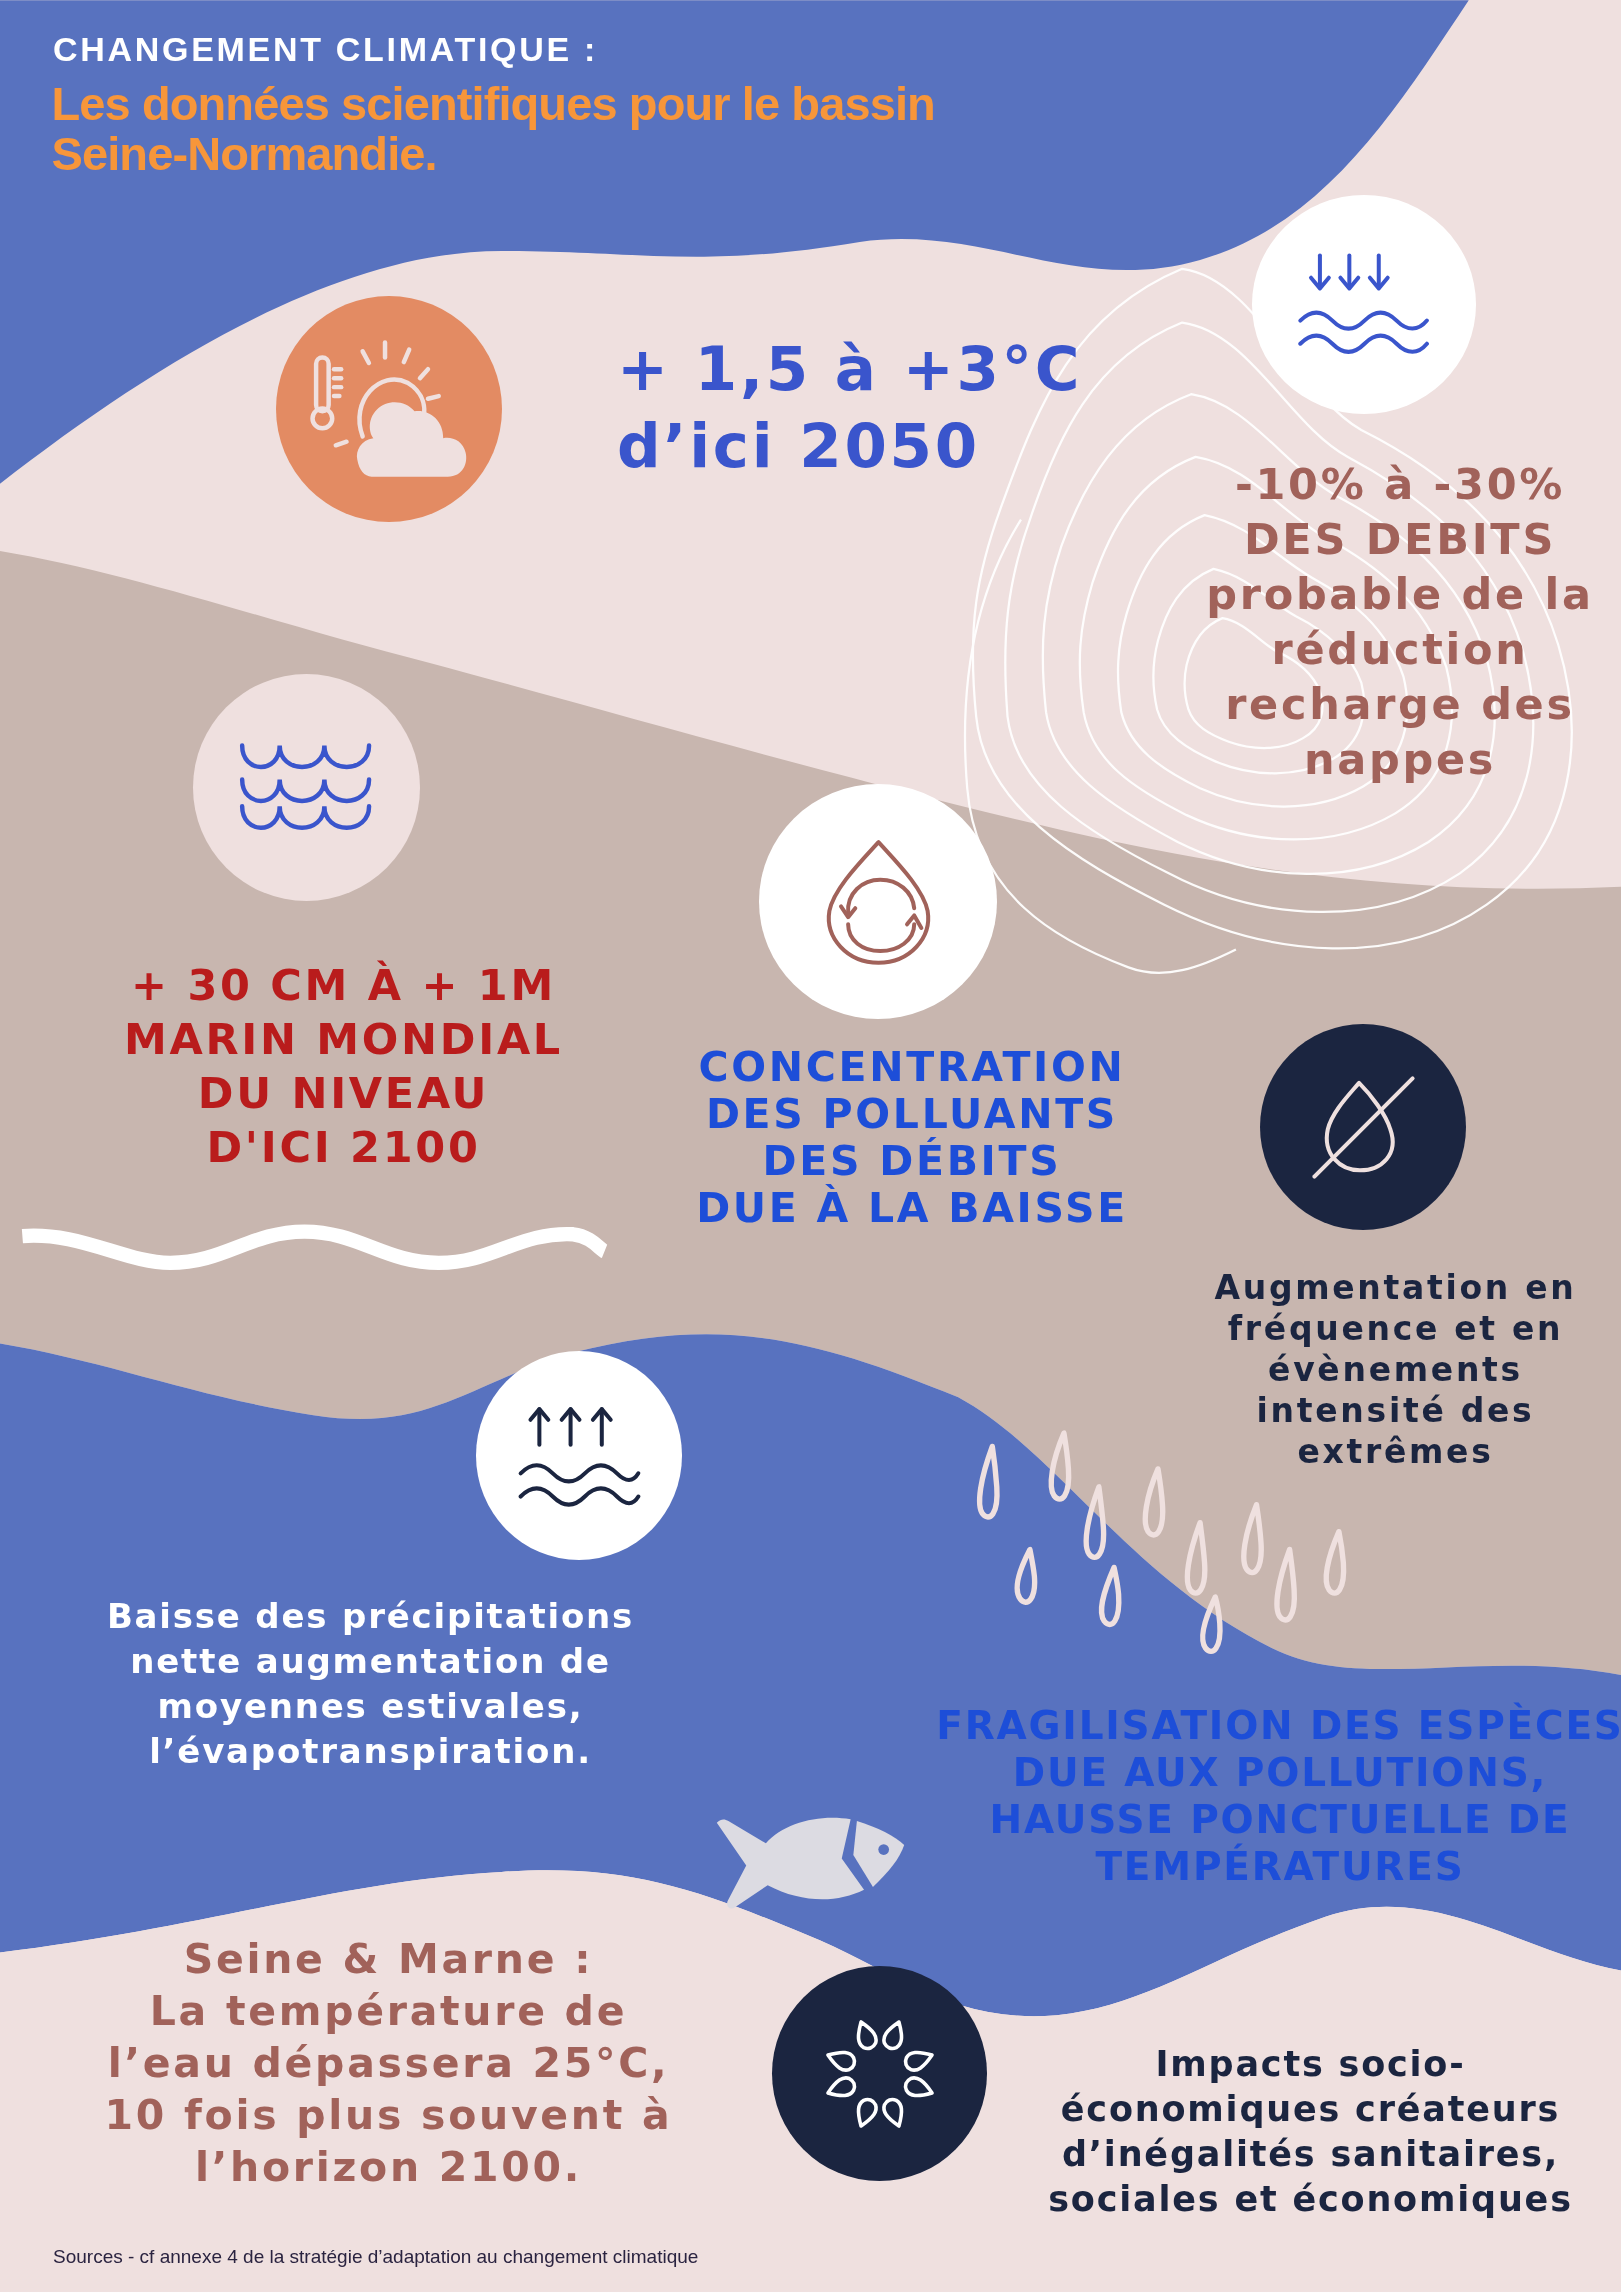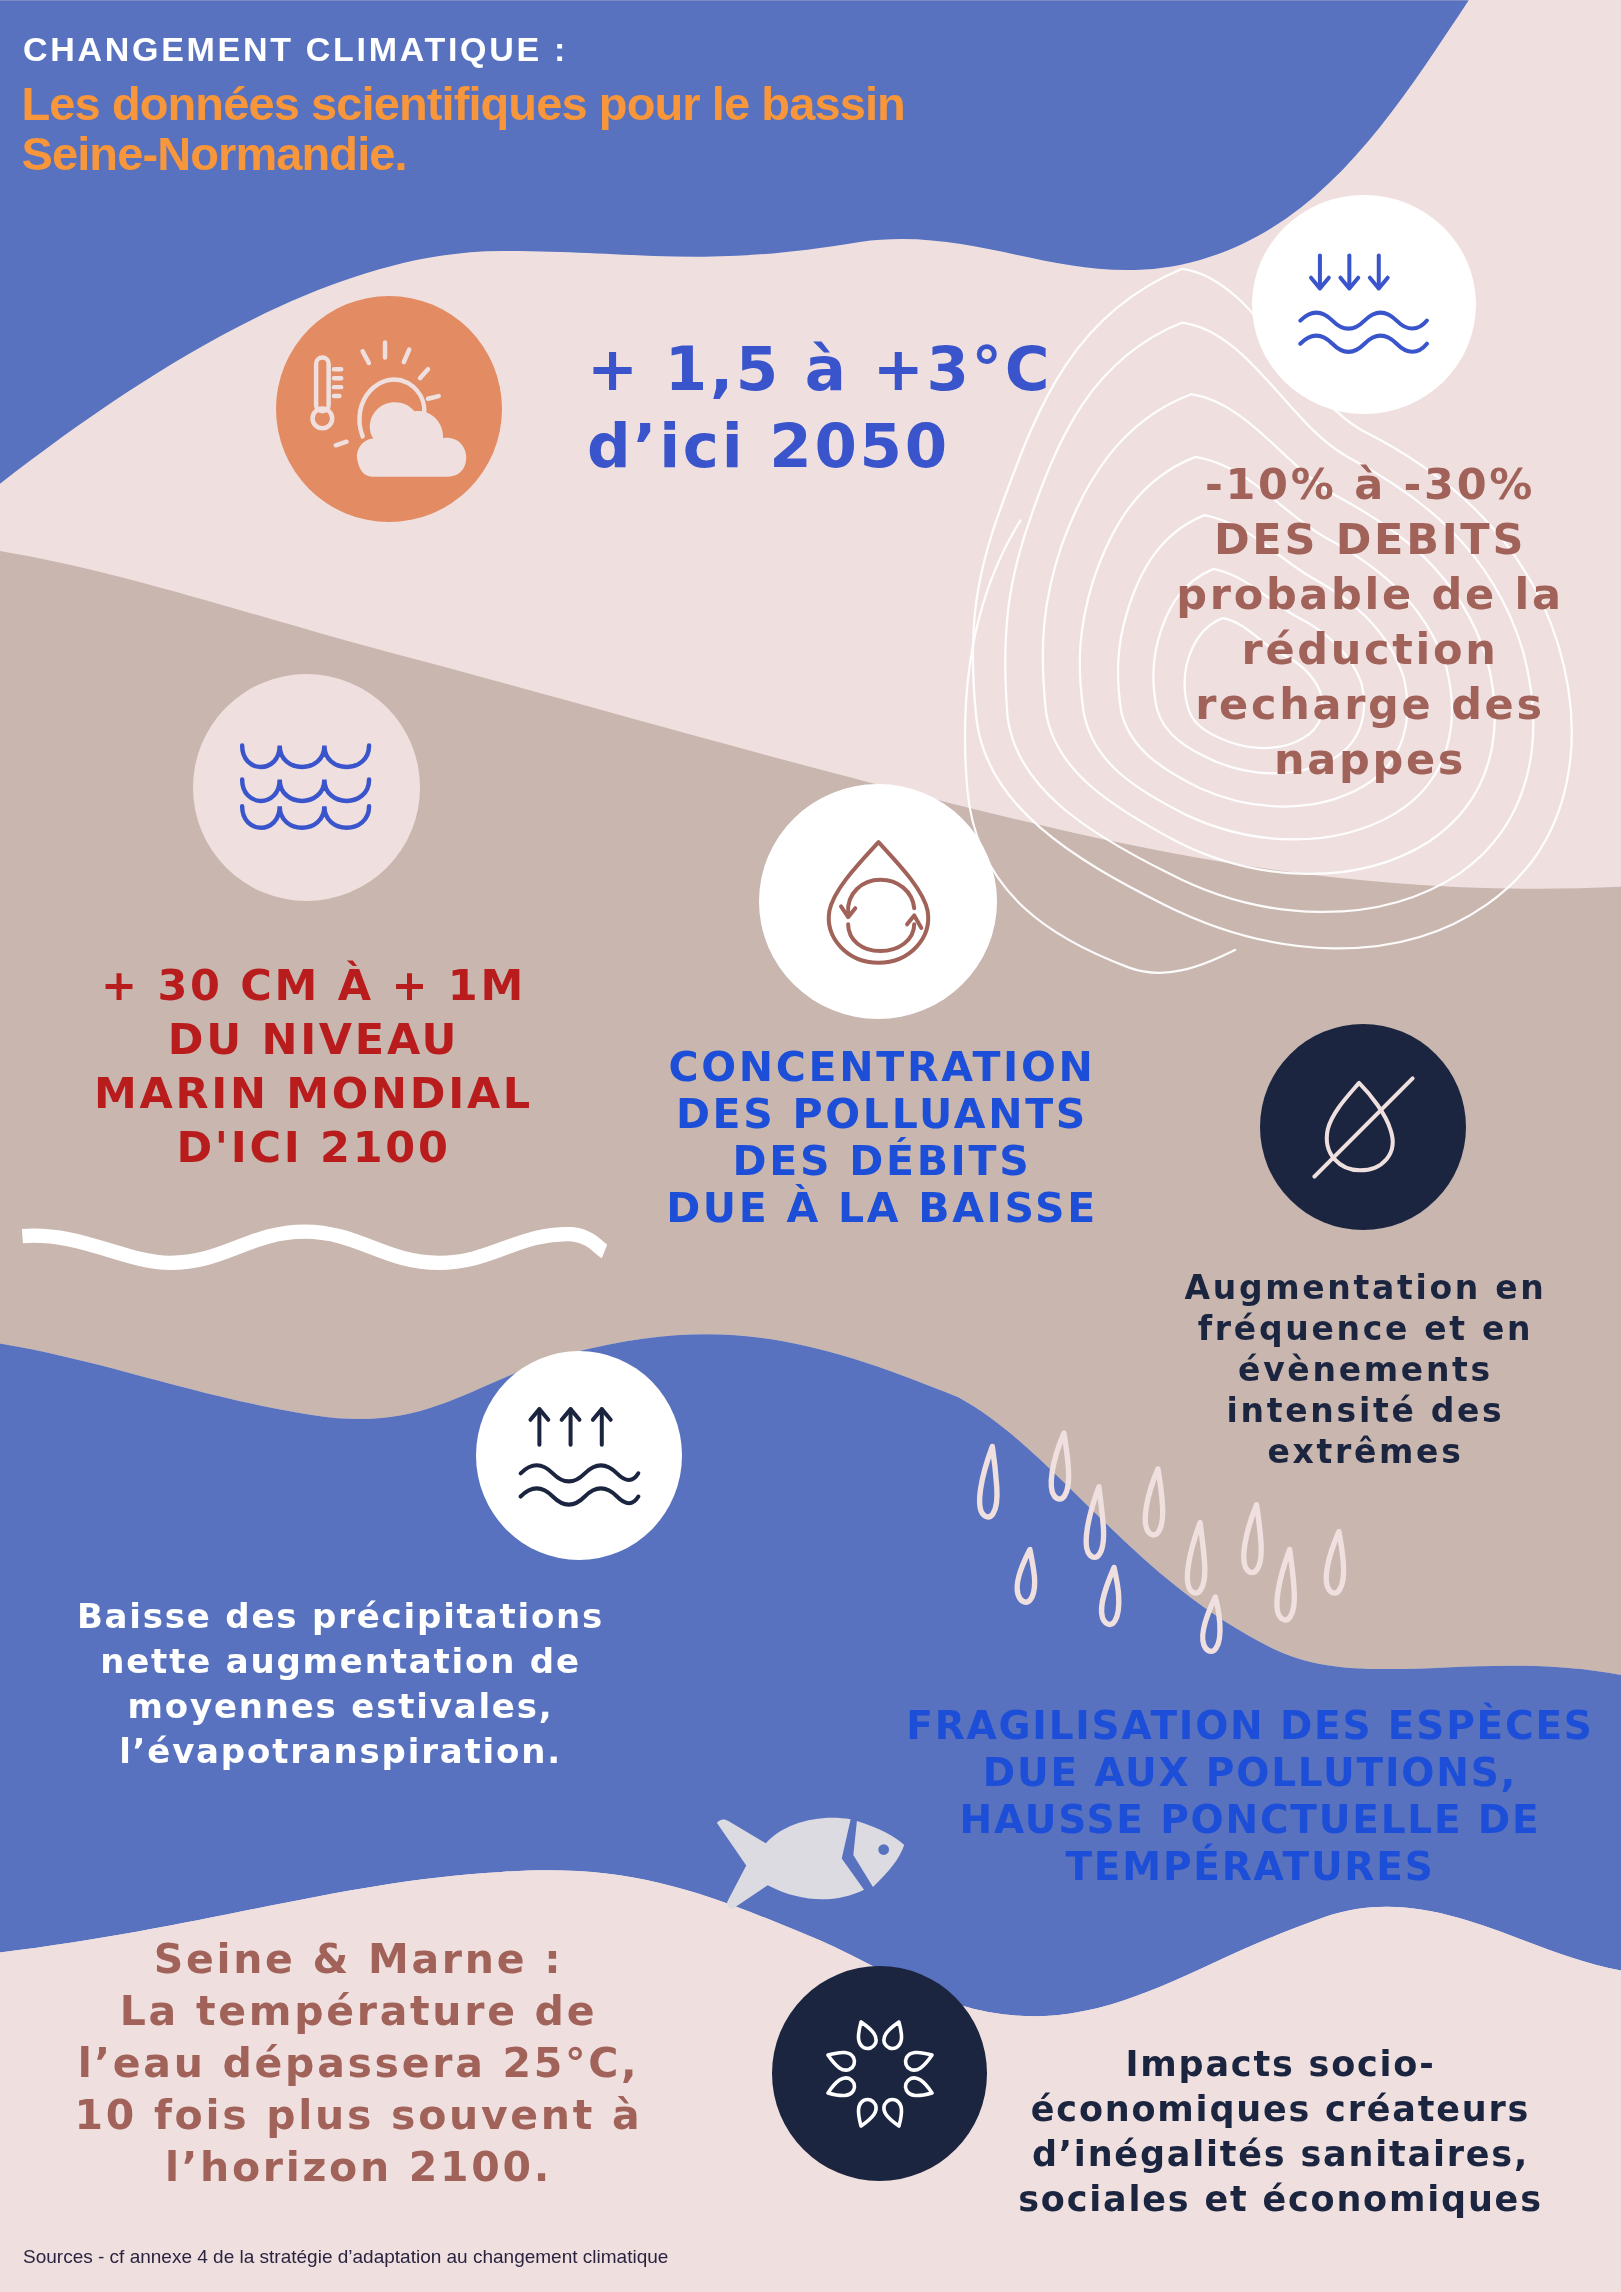--- a/index.html
+++ b/index.html
@@ -1,19 +1,19 @@
 <!DOCTYPE html>
 <html style="font-size:14.3px"><head>
 <meta charset="utf-8">
 <style>
   html, body { margin:0; padding:0; }
   body { width:1621px; height:2293px; position:relative; overflow:hidden; background:#efe0df; font-family:"DejaVu Sans", sans-serif; }
   .bg { position:absolute; left:0; top:0; width:1621px; height:2293px; }
   .abs { position:absolute; }
-  .txt { position:absolute; text-align:center; font-weight:bold; }
+  .txt { position:absolute; text-align:center; font-weight:bold;margin-left:30px; }
   .circle { position:absolute; border-radius:50%; display:flex; align-items:center; justify-content:center; }
   #subtitle { left:23px; top:30px; color:#ffffff; font-family:"Liberation Sans", sans-serif; font-weight:bold; font-size:34px; letter-spacing:2.7px; text-align:left; }
   #title { left:21.5px; top:79px; color:#f7963a; font-family:"Liberation Sans", sans-serif; font-weight:bold; font-size:47px; line-height:50px; letter-spacing:-0.9px; text-align:left; width:1164px; }
   #temp-stat { left:587px; top:330px; color:#3a55cc; font-size:61px; line-height:77px; letter-spacing:2.7px; text-align:left; }
   #debits-stat { left:1137px; top:457px; width:466px; color:#a1625a; font-size:43px; line-height:55px; letter-spacing:2.7px; }
   #sea-stat { left:54px; top:958px; width:519px; color:#b91c1c; font-size:43px; line-height:54px; letter-spacing:2.7px; }
   #pollutants-text { left:658px; top:1044px; width:448px; color:#1d4ed8; font-size:41px; line-height:47px; letter-spacing:2.7px; }
   #extreme-text { left:1164px; top:1267px; width:403px; color:#1b2540; font-size:33px; line-height:41px; letter-spacing:2.7px; }
   #precip-text { left:45px; top:1594px; width:591px; color:#ffffff; font-size:34px; line-height:45px; letter-spacing:1.8px; }
   #species-text { left:896px; top:1702px; width:708px; color:#1d4ed8; font-size:39px; line-height:47px; letter-spacing:1.8px; }
@@ -121,22 +121,22 @@
   <svg width="143" height="99" viewBox="0 0 160 110">
     <g fill="none" stroke="#3a55cc" stroke-width="5" stroke-linecap="round">
       <path d="M8,8 C8,40 50,40 50,8 C50,40 100,40 100,8 C100,40 150,40 150,8"></path>
       <path d="M8,46 C8,78 50,78 50,46 C50,78 100,78 100,46 C100,78 150,78 150,46"></path>
       <path d="M8,84 C8,116 50,116 50,84 C50,116 100,116 100,84 C100,116 150,116 150,84" transform="translate(0,-8)"></path>
     </g>
   </svg>
 </div>
 <div id="sea-stat" class="txt">
   <div>+ 30 CM À + 1M</div>
+  <div>MARIN MONDIAL</div>
   <div>DU NIVEAU</div>
-  <div>MARIN MONDIAL</div>
   <div>D'ICI 2100</div>
 </div>
 
 <div class="circle" style="left:759px;top:784px;width:238px;height:235px;background:#ffffff;">
   <svg width="125" height="134" viewBox="0 0 140 150">
     <g fill="none" stroke="#a1625a" stroke-width="4.5" stroke-linecap="round" stroke-linejoin="round">
       <path d="M70,8 C50,30 20,60 15,85 C10,115 35,143 70,143 C105,143 130,115 125,85 C120,60 90,30 70,8 Z"></path>
       <path d="M36,88 C34,65 52,50 72,50 C92,50 108,63 110,82"></path>
       <path d="M110,100 C110,118 92,130 72,130 C52,130 36,118 36,100"></path>
       <polyline points="28,80 36,92 44,82"></polyline>

